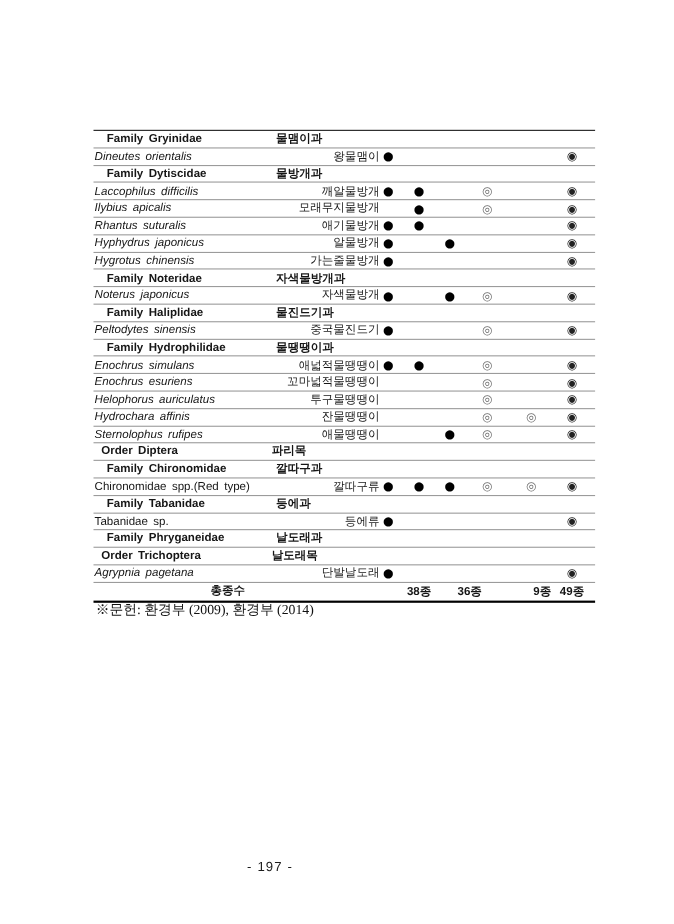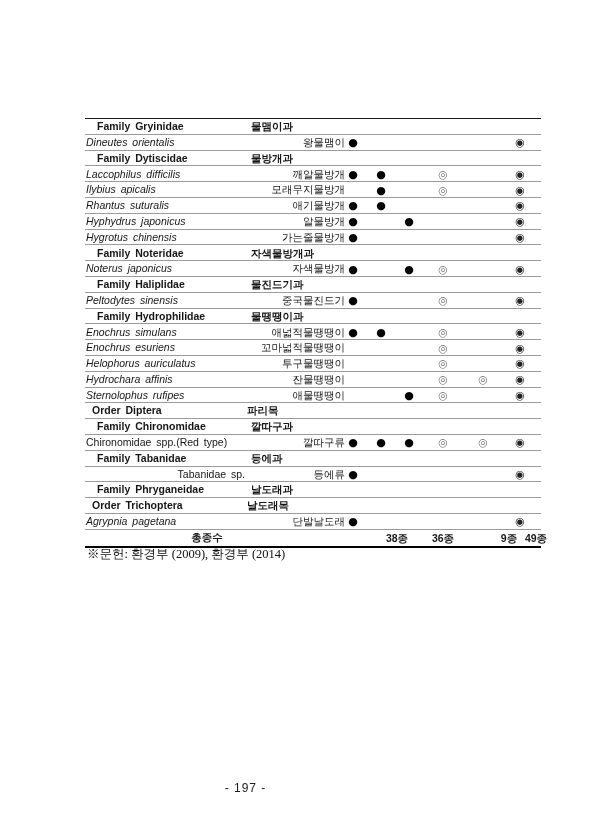--- a/index.html
+++ b/index.html
@@ -34,21 +34,21 @@
     position:absolute;top:50%;transform:translate(-50%,-50%);
     white-space:nowrap;
   }
   .sym{font-size:11px;font-family:"DejaVu Sans",sans-serif;}
   .sym-filled{color:#000;}
   .sym-bullseye{color:#6f6f6f;}
   .sym-fisheye{color:#222;}
   .total-label{
     display:inline-block;width:244px;text-align:center;font-weight:bold;
   }
-  .total-num{font-weight:bold;font-size:10.5px;margin-left:16px;}
+  .total-num{font-weight:bold;font-size:10.5px;}
   .footnote{
     position:absolute;left:87px;top:546px;
     font-family:"Liberation Serif","DejaVu Serif",serif;
     font-size:12.5px;color:#101010;white-space:nowrap;
   }
   .page-number{
     position:absolute;left:0;top:781px;width:491px;text-align:center;
     font-size:12px;color:#1c1c1c;letter-spacing:1px;
   }
 </style>
@@ -183,21 +183,21 @@
         <span class="colpos sym sym-filled" style="left: 324px;">●</span>
         <span class="colpos sym sym-bullseye" style="left: 358px;">◎</span>
         <span class="colpos sym sym-bullseye" style="left: 398px;">◎</span>
         <span class="colpos sym sym-fisheye" style="left: 435px;">◉</span>
       </div>
       <div class="row family">
         <span class="sci">Family Tabanidae</span>
         <span class="kor">등에과</span>
       </div>
       <div class="row species">
-        <span class="sci" style="font-style: normal; text-align: right;">Tabanidae sp.</span>
+        <span class="sci" style="font-style: normal;">Tabanidae sp.</span>
         <span class="kor">등에류</span>
         <span class="colpos sym sym-filled" style="left: 268px;">●</span>
         <span class="colpos sym sym-fisheye" style="left: 435px;">◉</span>
       </div>
       <div class="row family">
         <span class="sci">Family Phryganeidae</span>
         <span class="kor">날도래과</span>
       </div>
       <div class="row order">
         <span class="sci">Order Trichoptera</span>

